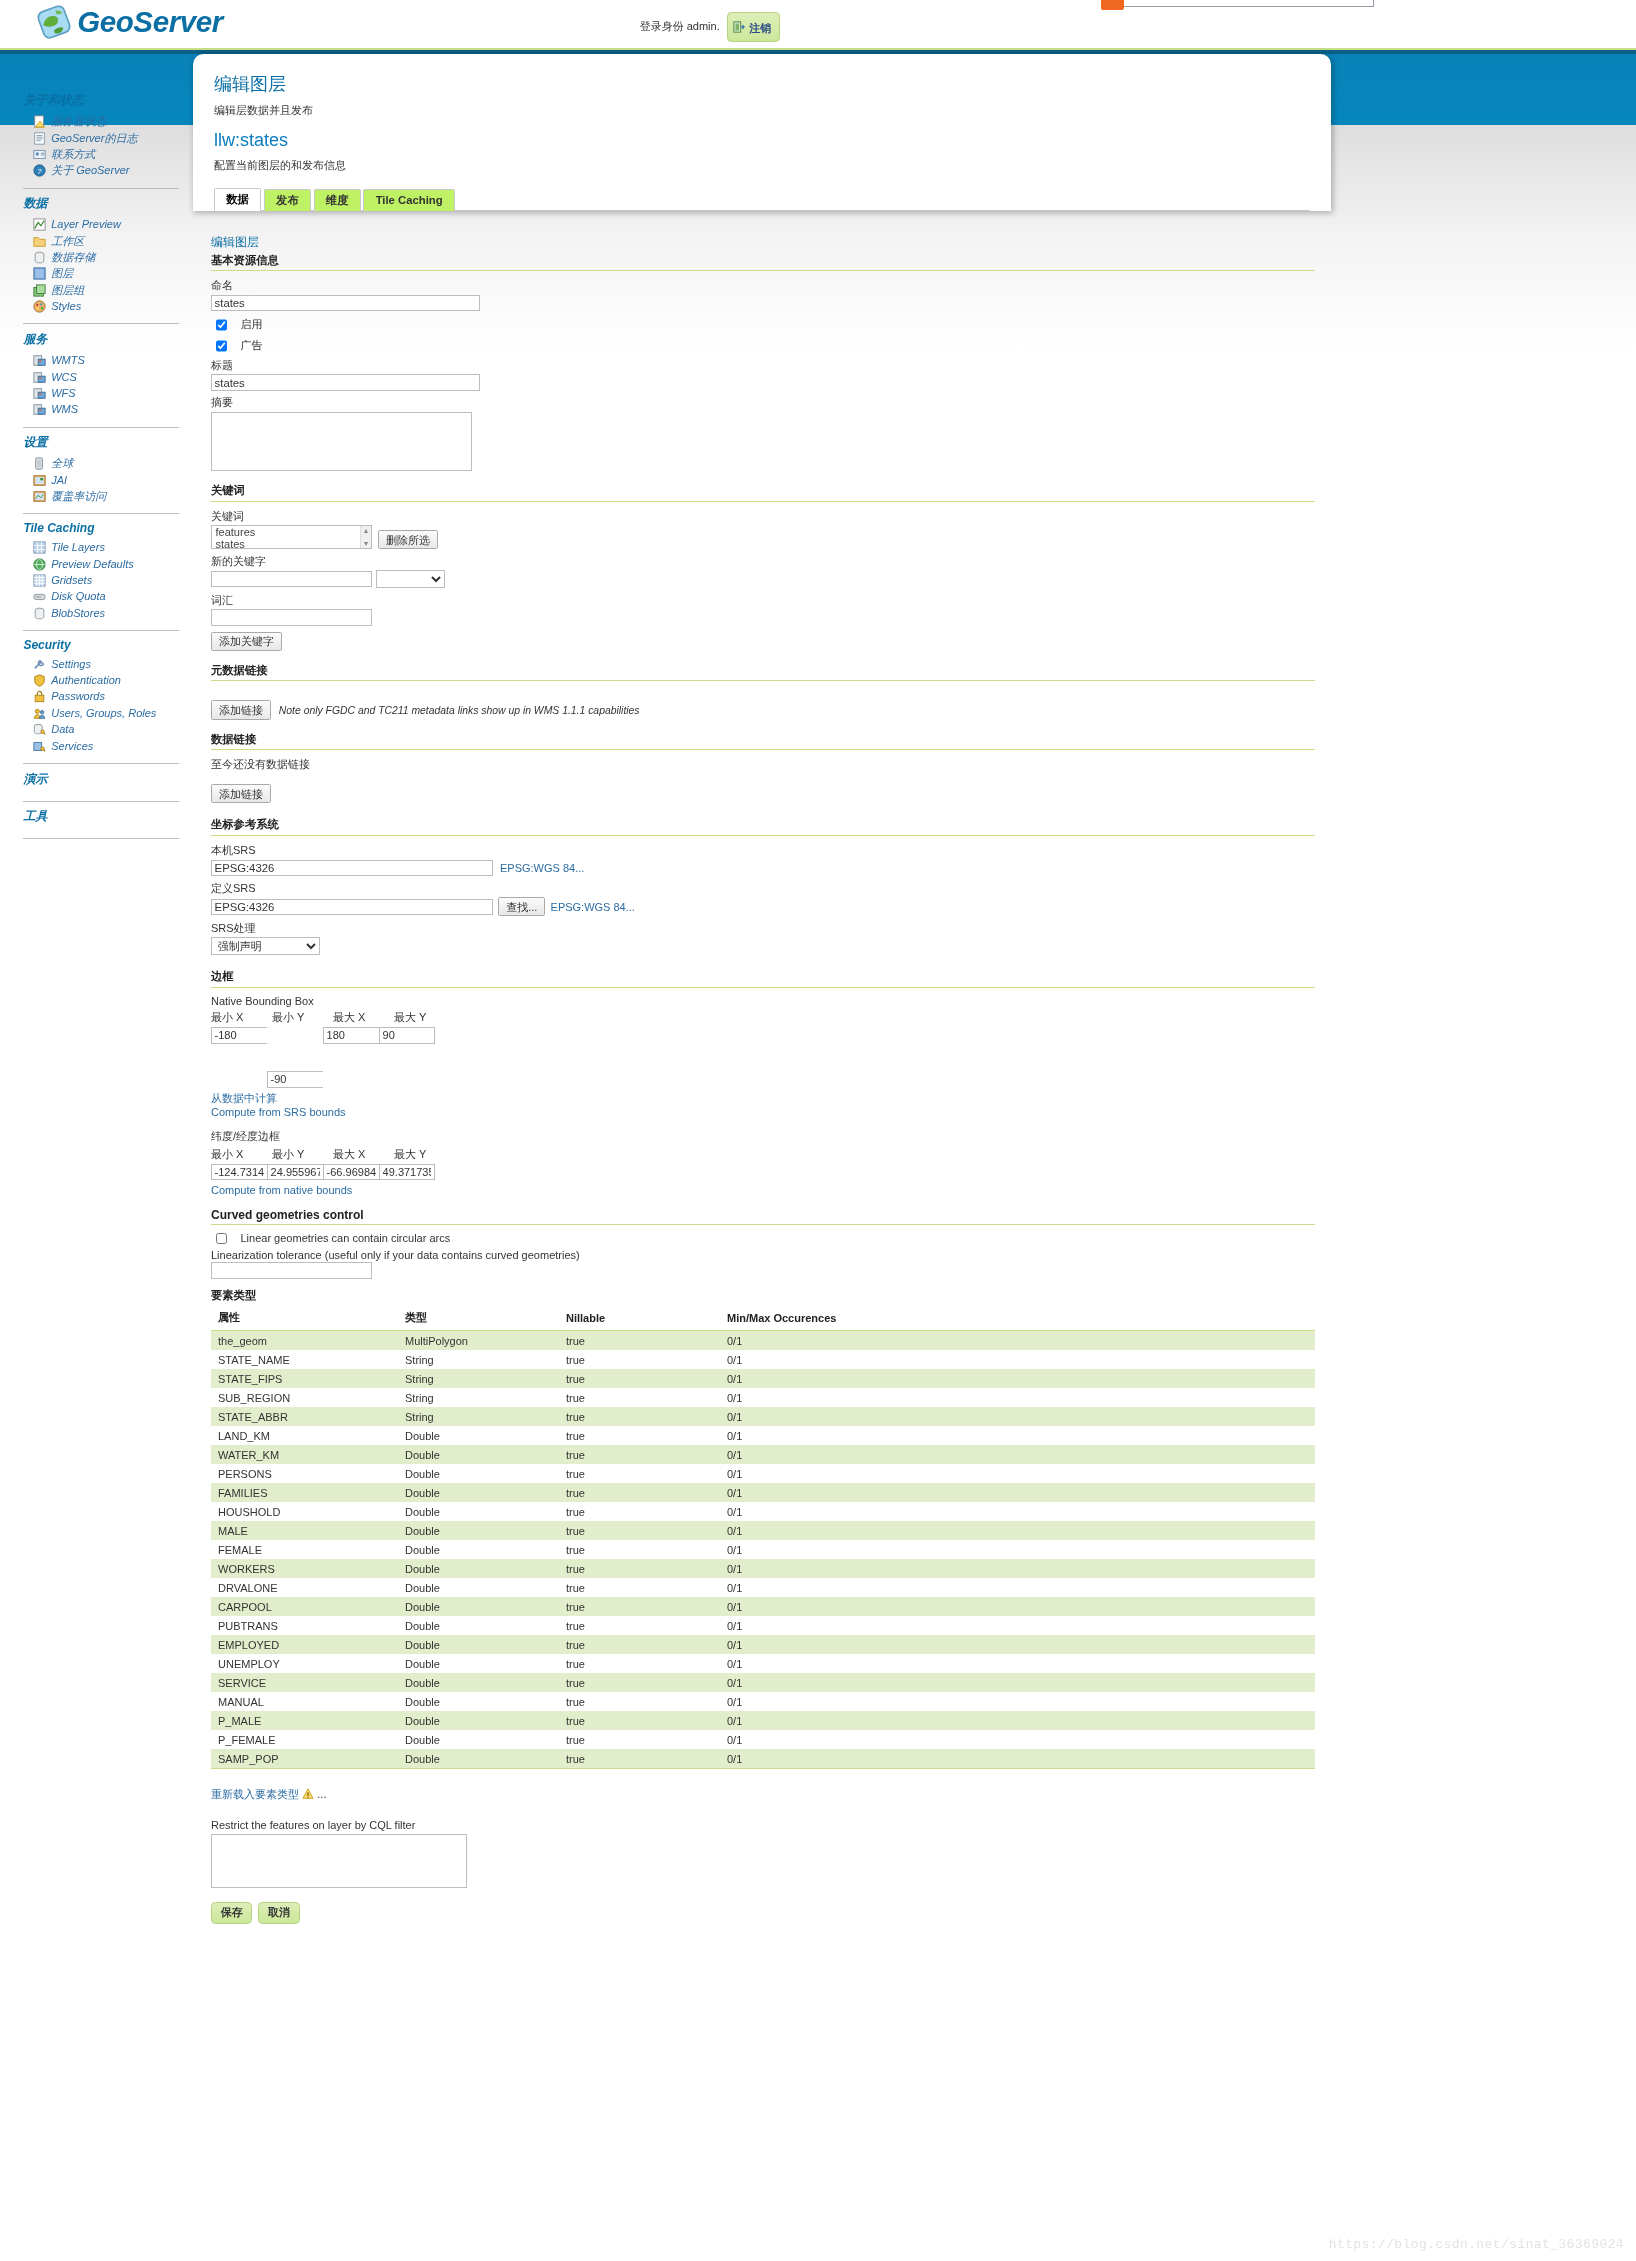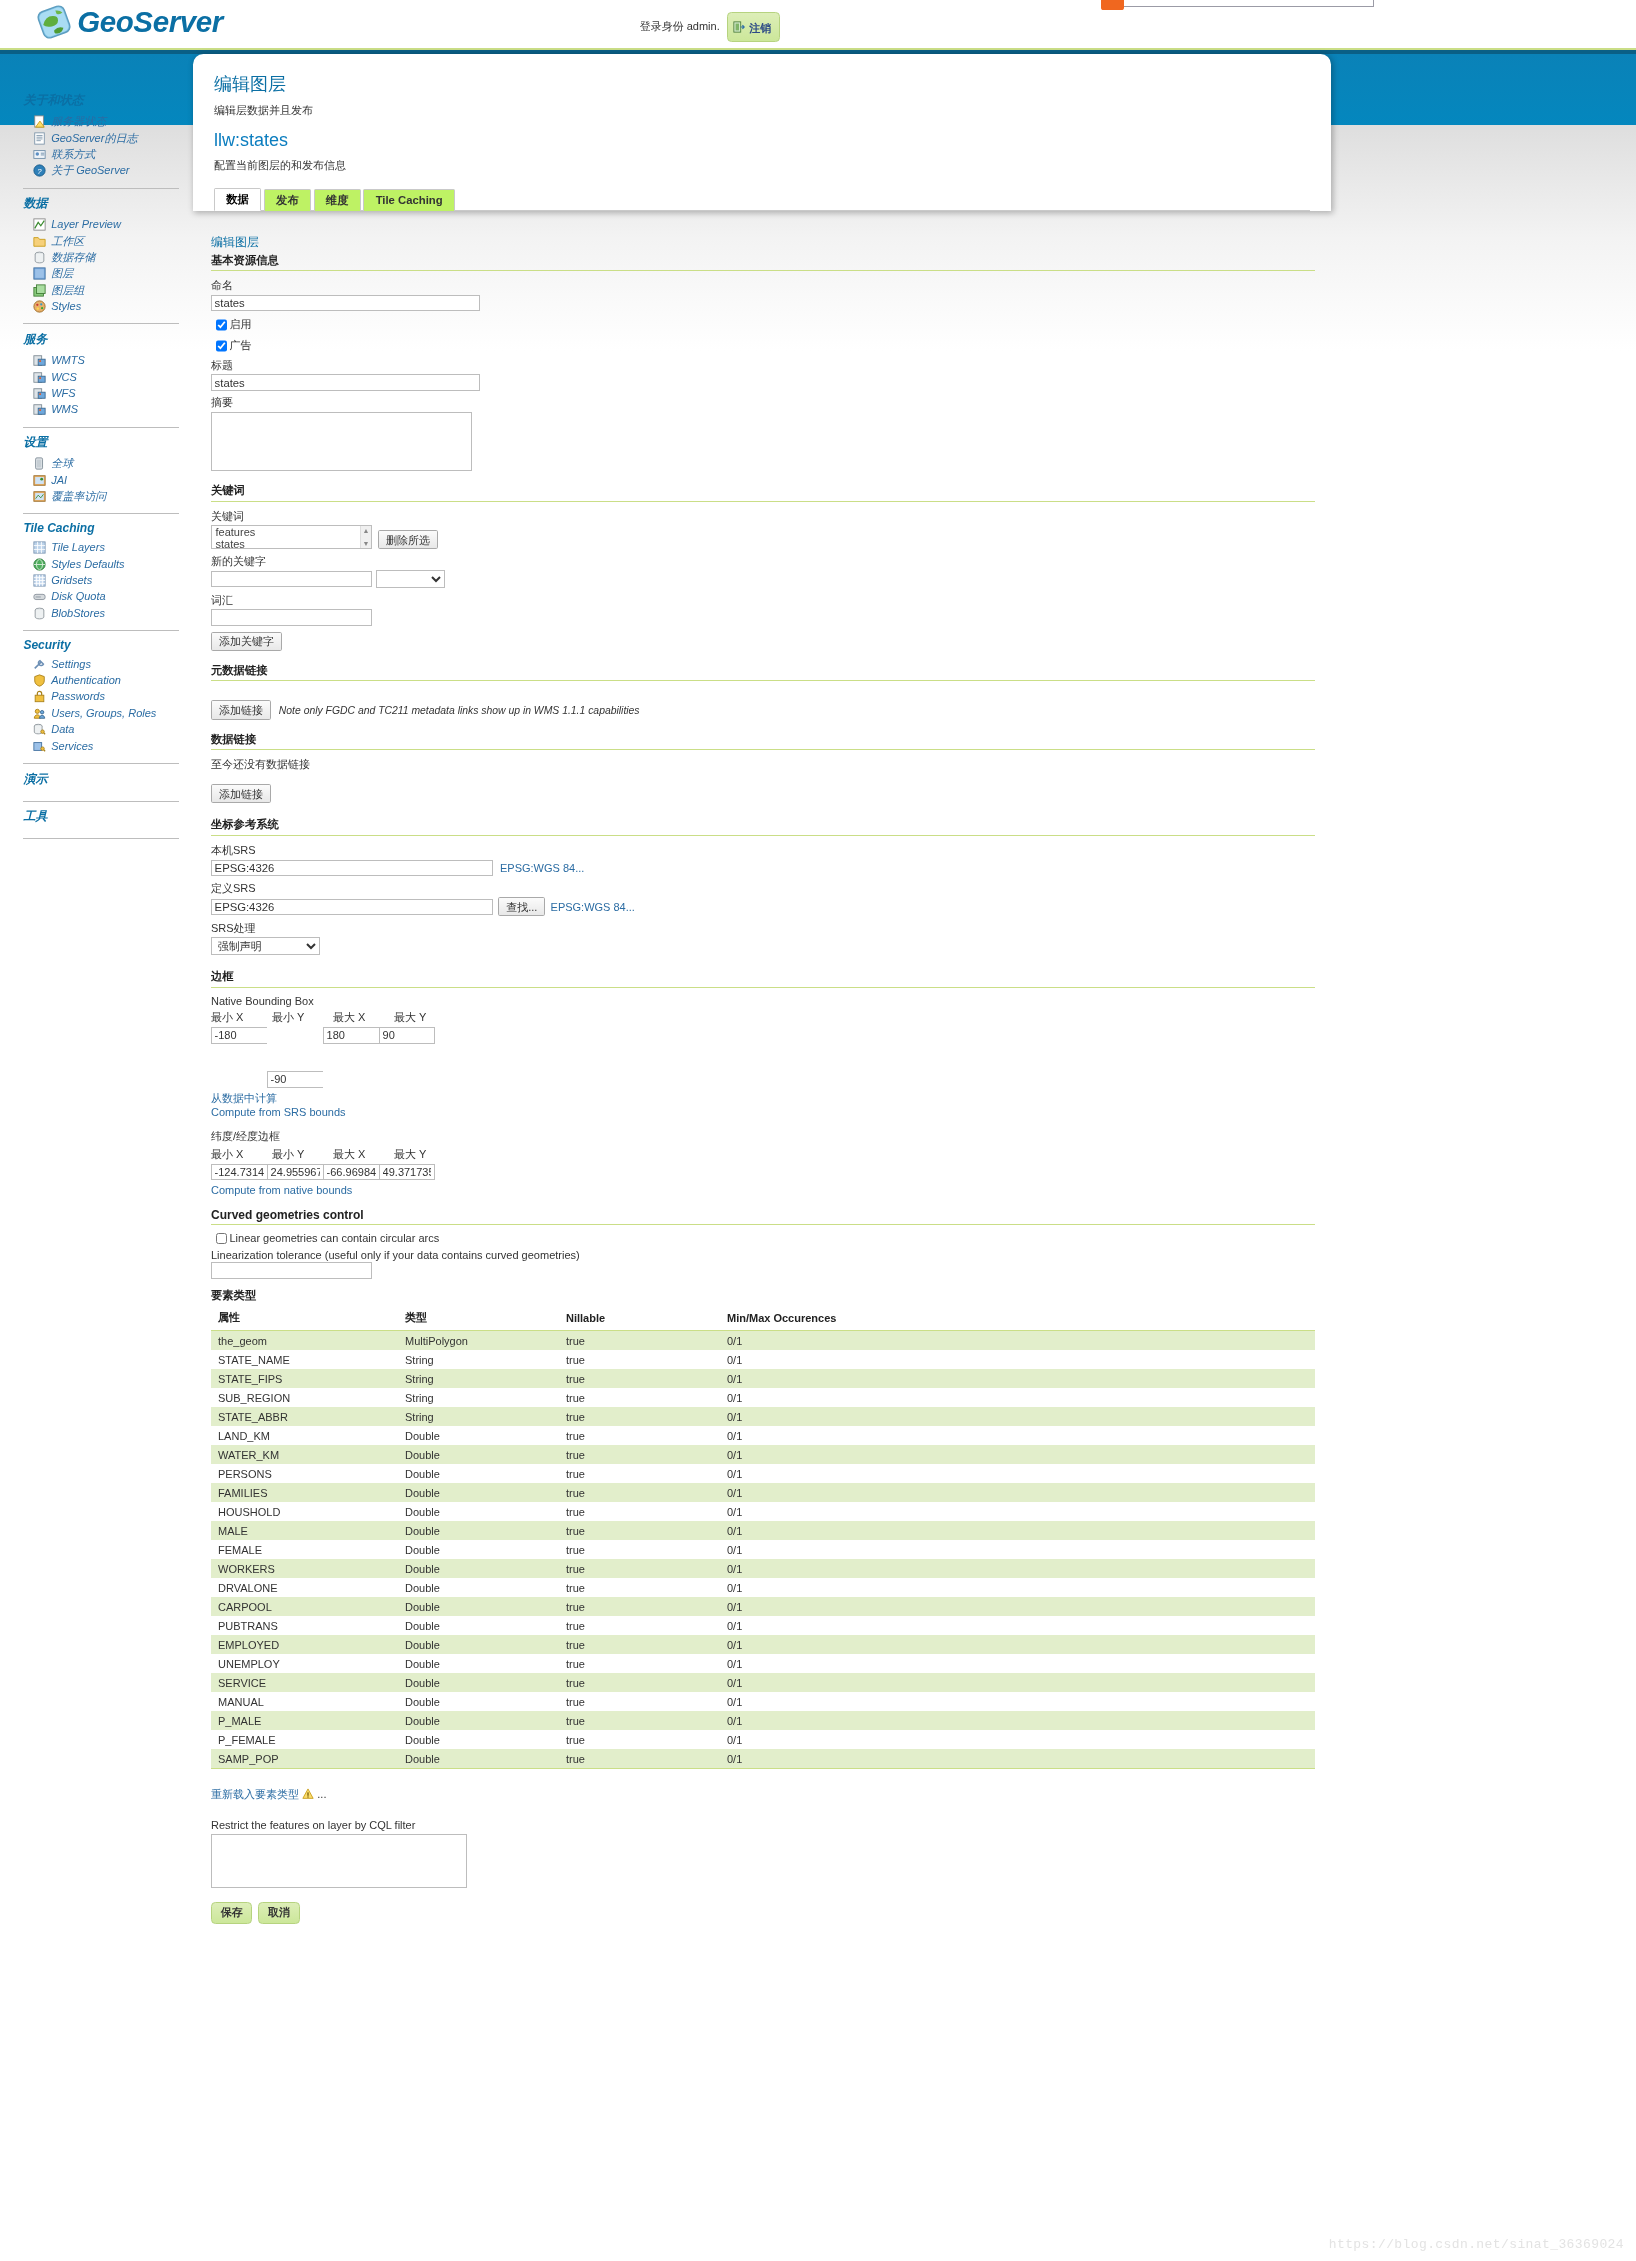--- a/index.html
+++ b/index.html
@@ -143,21 +143,21 @@
     font-size:11.3px; font-weight:bold; color:#222;
     border-bottom:0.9px solid #cade87; padding-bottom:2.6px;
     margin:0 0 7px 0; width:1104px;
   }
   .lbl { font-size:11px; color:#333; display:block; margin:4.3px 0 1.7px 0; }
   .ti {
     font-family:"Liberation Sans", sans-serif; font-size:11.3px; color:#333;
     border:0.9px solid #bdbdbd; background:#fff;
     height:16.5px; padding:0.9px 2.6px; width:269px; display:block;
   }
-  .cbrow { display:flex; align-items:center; gap:2px; margin:6px 0 1.7px 5.2px; }
+  .cbrow { display:flex; align-items:center; gap:13px; margin:6px 0 1.7px 5.2px; }
   .cbrow .cbl { font-size:11px; color:#333; }
   input[type=checkbox] { margin:0; width:11.3px; height:11.3px; }
   .ta {
     font-family:"Liberation Sans", sans-serif; font-size:11.3px;
     border:0.9px solid #bdbdbd; background:#fff; resize:none;
     width:261px; height:59px; padding:1.7px 2.6px; display:block;
   }
   .btn {
     font-family:"Liberation Sans", sans-serif; font-size:11px; color:#333;
     background:linear-gradient(#fbfbfb,#e8e8e8);
@@ -426,21 +426,21 @@
             <rect x="1" y="1" width="13" height="13" fill="#bdd3ea" stroke="#7d97b3"></rect>
             <path d="M5.3 1v13M9.7 1v13M1 5.3h13M1 9.7h13" stroke="#fff"></path>
           </svg></span>
         <span class="nlabel">Tile Layers</span>
       </div>
       <div class="nav-item">
         <span class="nav-ico"><svg width="13" height="13" viewBox="0 0 15 15">
             <circle cx="7.5" cy="7.5" r="6.5" fill="#4fae5e" stroke="#2b7a3a"></circle>
             <path d="M1 7.5h13M7.5 1a12 9 0 000 13a12 9 0 000-13" stroke="#dff0e0" fill="none"></path>
           </svg></span>
-        <span class="nlabel">Styles Defaults</span>
+        <span class="nlabel">Preview Defaults</span>
       </div>
       <div class="nav-item">
         <span class="nav-ico"><svg width="13" height="13" viewBox="0 0 15 15">
             <rect x="1" y="1" width="13" height="13" fill="#c5d8ee" stroke="#7d97b3"></rect>
             <path d="M4.2 1v13M7.5 1v13M10.8 1v13M1 4.2h13M1 7.5h13M1 10.8h13" stroke="#fff"></path>
           </svg></span>
         <span class="nlabel">Gridsets</span>
       </div>
       <div class="nav-item">
         <span class="nav-ico"><svg width="13" height="13" viewBox="0 0 15 15">

